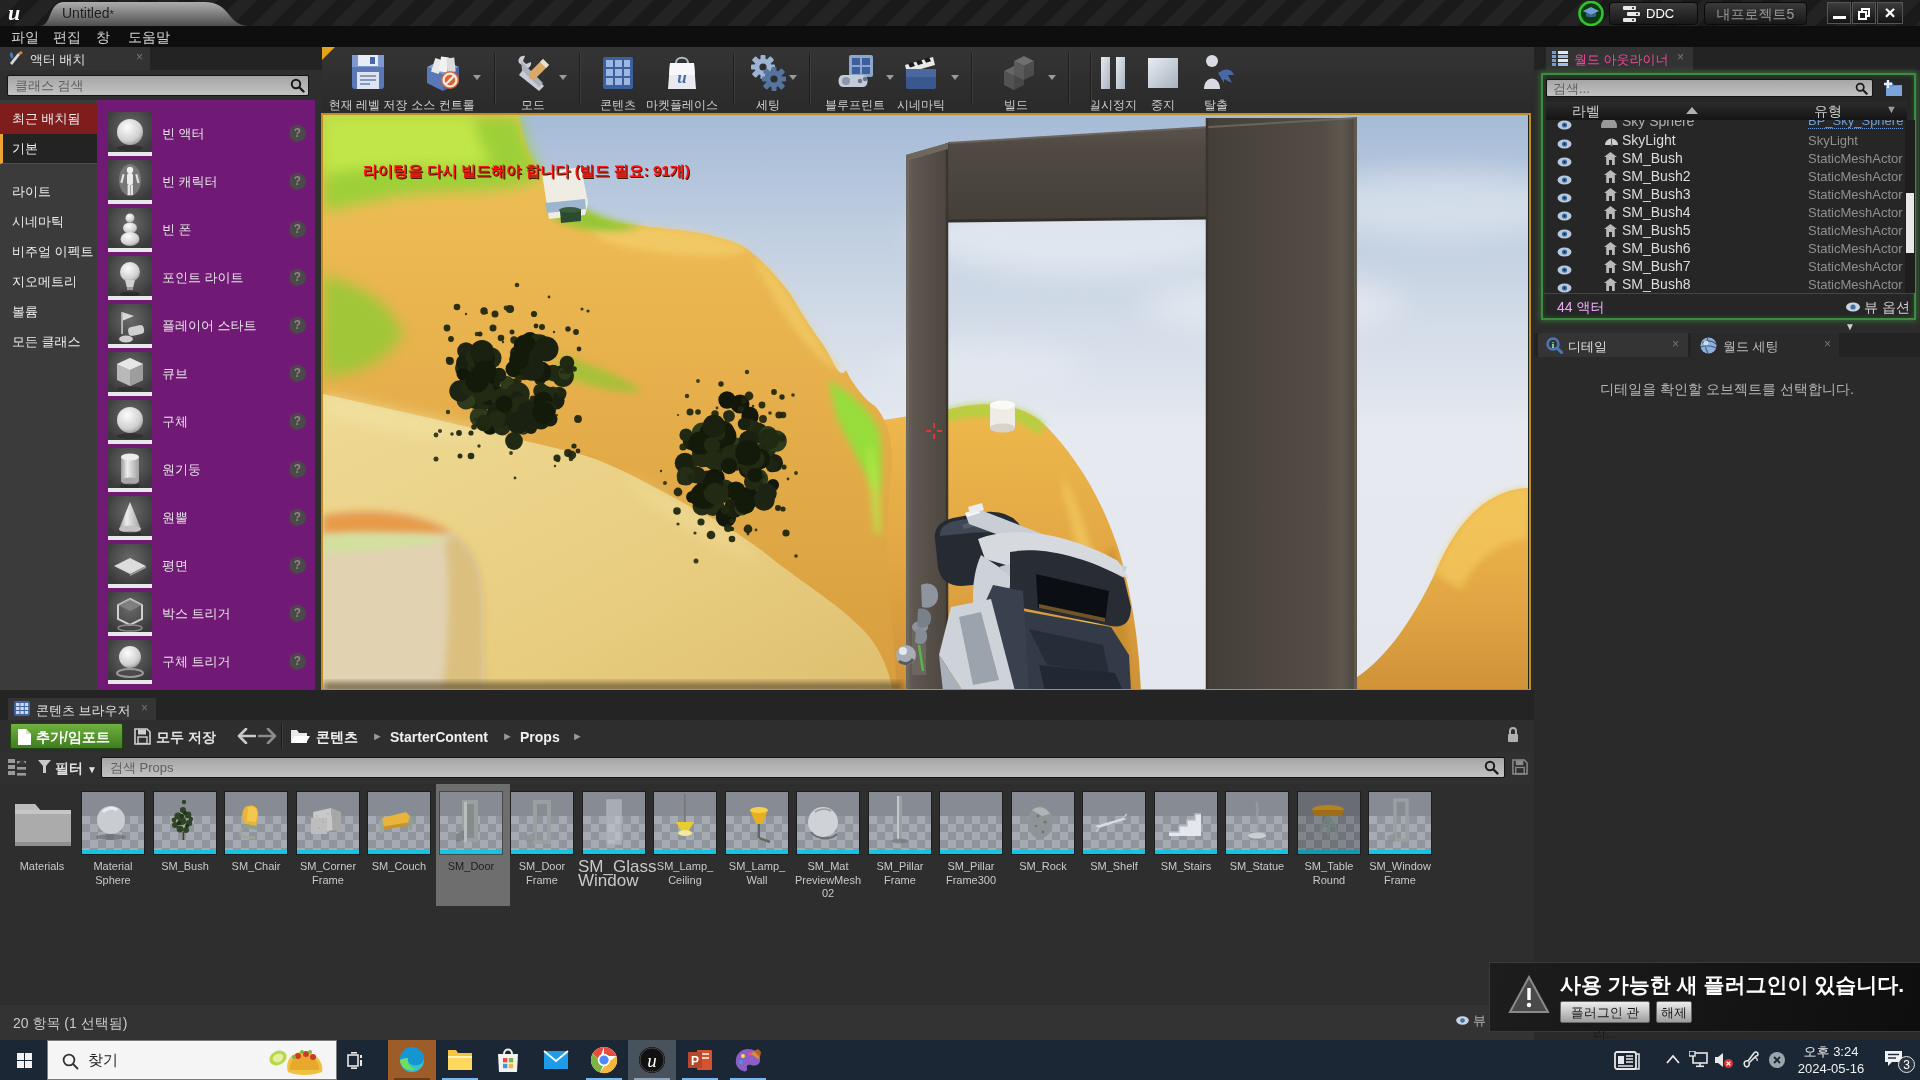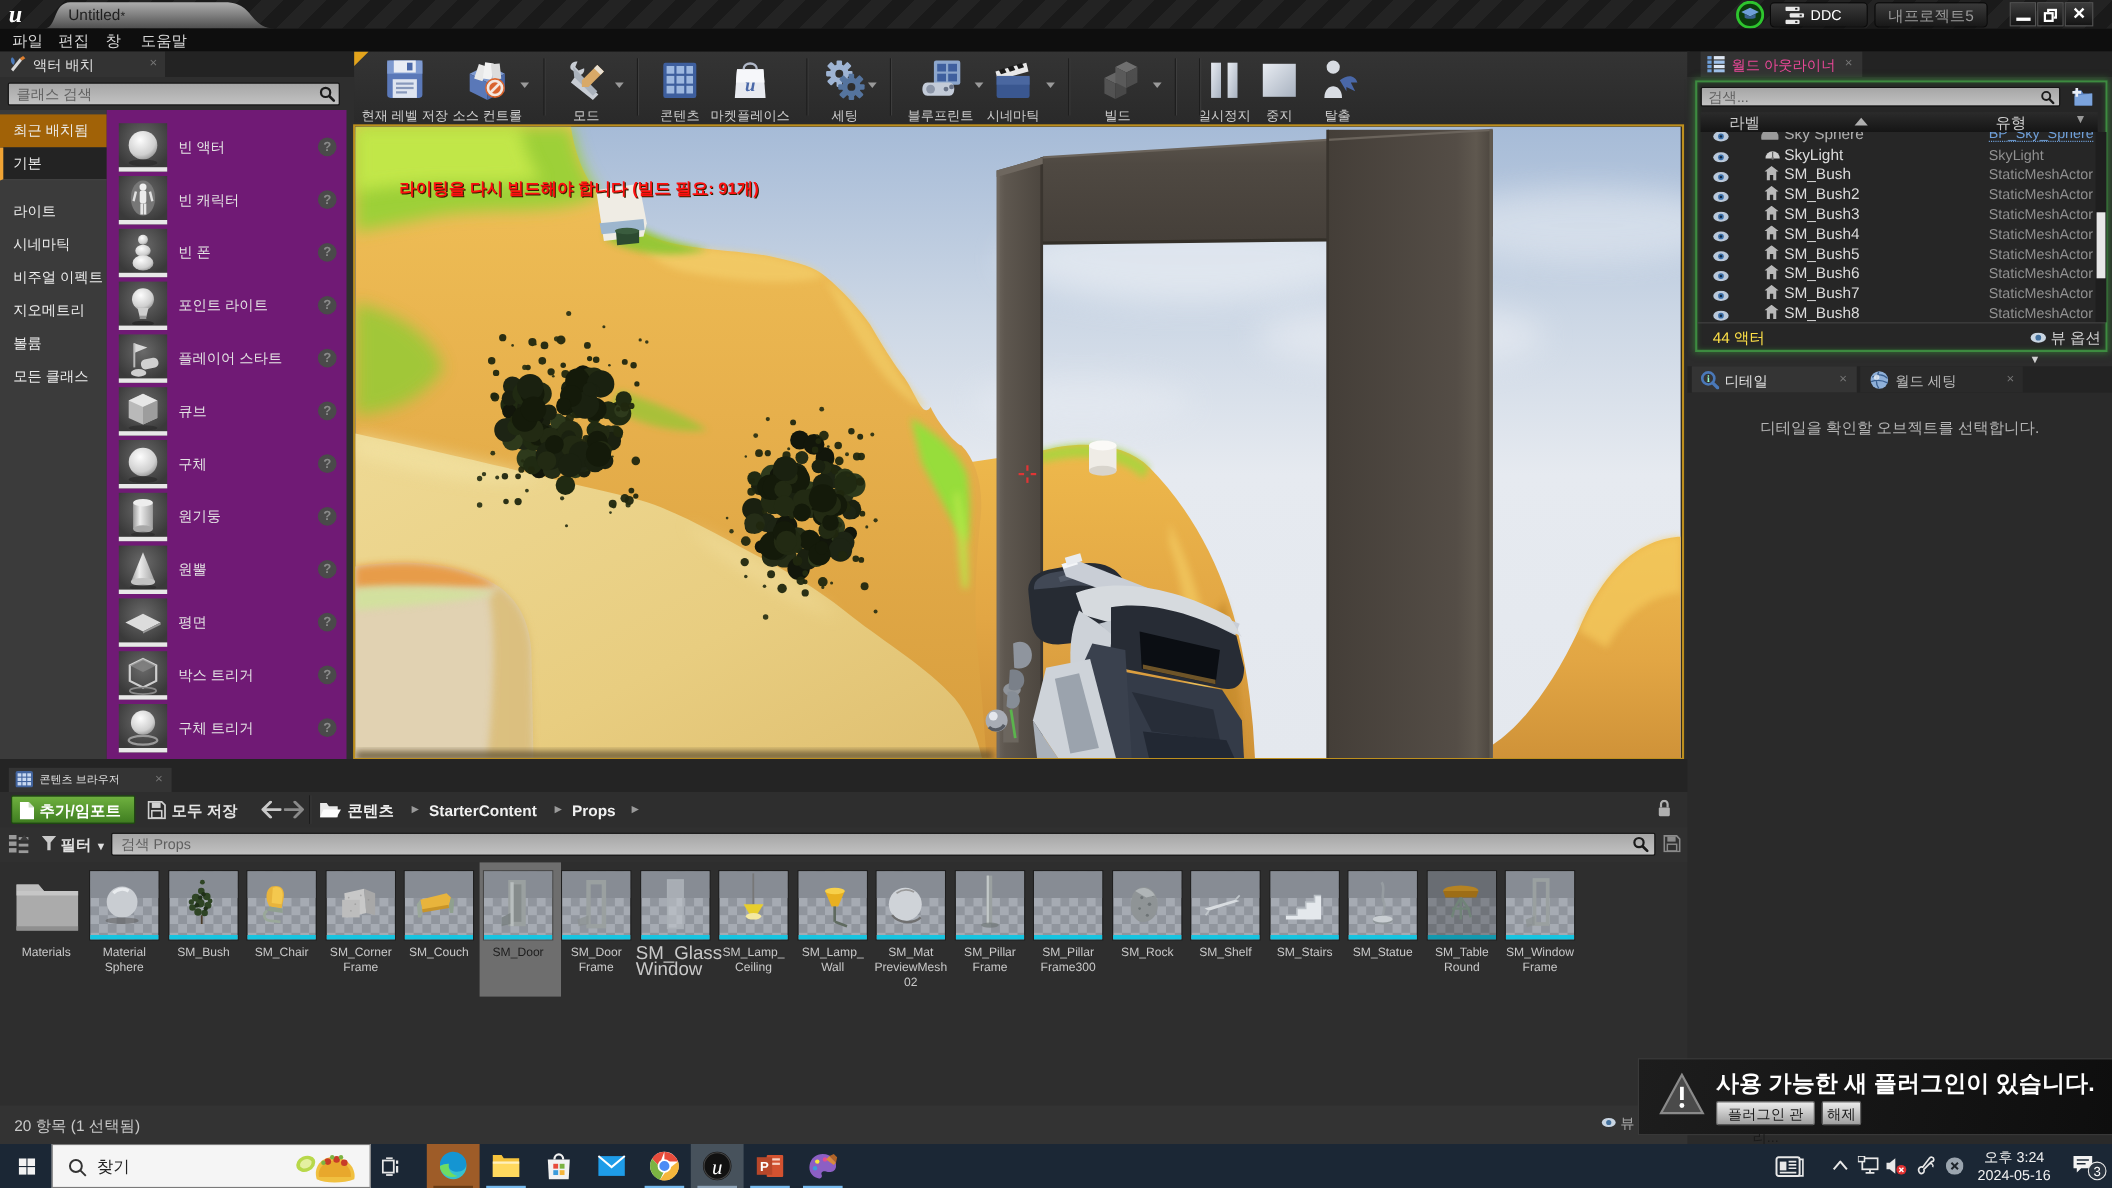--- a/index.html
+++ b/index.html
@@ -100,21 +100,21 @@
         <path d="M3,2 C6,4 6,7 4,9 C2,7 1,4 3,2" fill="#4a78b8"></path>
       </svg>
   <span class="abs" style="left:30px;top:4px;color:#e0e0e0;font-size:13px">액터 배치</span>
   <span class="abs" style="left:136px;top:3px;color:#777;font-size:12px">×</span>
   <div class="abs input" style="left:7px;top:28px;width:302px;height:21px;font-size:13px;line-height:20px;padding-left:7px">클래스 검색</div>
   <svg class="abs" style="left:290px;top:31px" width="15" height="15" viewBox="0 0 15 15">
         <circle cx="6" cy="6" r="4.2" fill="none" stroke="#1a1a1a" stroke-width="2"></circle>
         <line x1="9.5" y1="9.5" x2="13.5" y2="13.5" stroke="#1a1a1a" stroke-width="2.4" stroke-linecap="round"></line>
       </svg>
   <div id="cats">
-    <div class="cat" style="top:4px;background:#a16207">최근 배치됨</div>
+    <div class="cat" style="top:4px;background:#7f1d1d">최근 배치됨</div>
     <div class="cat" style="top:34px;background:#232323;border-left:3px solid #efa334;border-bottom:1px solid #4e4e4e;padding-left:9px">기본</div>
     <div class="cat" style="top:77px">라이트</div>
     <div class="cat" style="top:107px">시네마틱</div>
     <div class="cat" style="top:137px">비주얼 이펙트</div>
     <div class="cat" style="top:167px">지오메트리</div>
     <div class="cat" style="top:197px">볼륨</div>
     <div class="cat" style="top:227px">모든 클래스</div>
   </div>
   <div id="items">
         <svg width="0" height="0" style="position:absolute">
@@ -1098,21 +1098,21 @@
           <span class="abs" style="left:58px;top:2px"><svg width="13" height="13" viewBox="0 0 13 13">
               <path d="M6.5,0 L13,5 L10.8,5 L10.8,13 L8,13 L8,8 L5,8 L5,13 L2.2,13 L2.2,5 L0,5 Z" fill="#b9b9b9"></path>
             </svg></span>
           <span class="abs" style="left:76px;top:1px;color:#dcdcdc;font-size:14px">SM_Bush8</span>
           <span class="abs" style="left:262px;top:2px;color:#909090;font-size:13px">StaticMeshActor</span>
         </div>
     <div class="abs" style="left:362px;top:45px;width:10px;height:173px;background:#1e1e1e">
           <div class="abs" style="left:1px;top:73px;width:8px;height:60px;background:#e8e8e8"></div>
         </div>
     <div class="abs" style="left:0;top:218px;width:371px;height:1px;background:#444"></div>
-    <span class="abs" style="left:14px;top:224px;color:#fde047;font-size:14px">44 액터</span>
+    <span class="abs" style="left:14px;top:224px;color:#f0abfc;font-size:14px">44 액터</span>
     <span class="abs" style="left:302px;top:224px;color:#cfcfcf;font-size:14px"><svg width="16" height="10" viewBox="0 0 15 10" style="margin-right:3px">
             <ellipse cx="7.5" cy="5" rx="7" ry="4.6" fill="#c9d5e2"></ellipse>
             <circle cx="7.5" cy="5" r="2.6" fill="#44729f"></circle>
           </svg>뷰 옵션<span style="font-size:10px">▼</span></span>
   </div>
   <div class="abs" style="left:0;top:286px;width:386px;height:24px;background:#232323"></div>
   <div class="abs" style="left:4px;top:286px;width:150px;height:24px;background:#343434"></div>
   <svg class="abs" style="left:12px;top:290px" width="17" height="17" viewBox="0 0 17 17">
         <circle cx="7" cy="7" r="5.5" fill="none" stroke="#4a78b8" stroke-width="2.4"></circle>
         <line x1="11" y1="11" x2="15.5" y2="15.5" stroke="#4a78b8" stroke-width="3" stroke-linecap="round"></line>
@@ -1141,21 +1141,21 @@
           <rect x="6.4" y="2" width="3.4" height="3"></rect>
           <rect x="10.8" y="2" width="3.4" height="3"></rect>
           <rect x="2" y="6" width="3.4" height="3"></rect>
           <rect x="6.4" y="6" width="3.4" height="3"></rect>
           <rect x="10.8" y="6" width="3.4" height="3"></rect>
           <rect x="2" y="10" width="3.4" height="3"></rect>
           <rect x="6.4" y="10" width="3.4" height="3"></rect>
           <rect x="10.8" y="10" width="3.4" height="3"></rect>
         </g>
       </svg>
-  <span class="abs" style="left:36px;top:12px;color:#e0e0e0;font-size:10px">콘텐츠 브라우저</span>
+  <span class="abs" style="left:36px;top:12px;color:#e0e0e0;font-size:13px">콘텐츠 브라우저</span>
   <span class="abs" style="left:141px;top:11px;color:#777;font-size:12px">×</span>
   <div class="abs" style="left:10px;top:33px;width:113px;height:26px;background:linear-gradient(#6fb13f,#3f7d20);border:1px solid #1e4a10;border-radius:2px">
     <svg class="abs" style="left:7px;top:5px" width="13" height="16" viewBox="0 0 13 16">
           <path d="M0,0 L8,0 L13,5 L13,16 L0,16 Z" fill="#fff"></path>
           <path d="M8,0 L8,5 L13,5 Z" fill="#cfe0c8"></path>
         </svg>
     <span class="abs" style="left:25px;top:5px;color:#fff;font-size:14px;font-weight:bold">추가/임포트 <span style="font-size:10px">▼</span></span>
   </div>
   <svg class="abs" style="left:134px;top:38px" width="17" height="17" viewBox="0 0 17 17">
         <path d="M1,1 L13,1 L16,4 L16,16 L1,16 Z" fill="none" stroke="#d0d0d0" stroke-width="1.6"></path>

